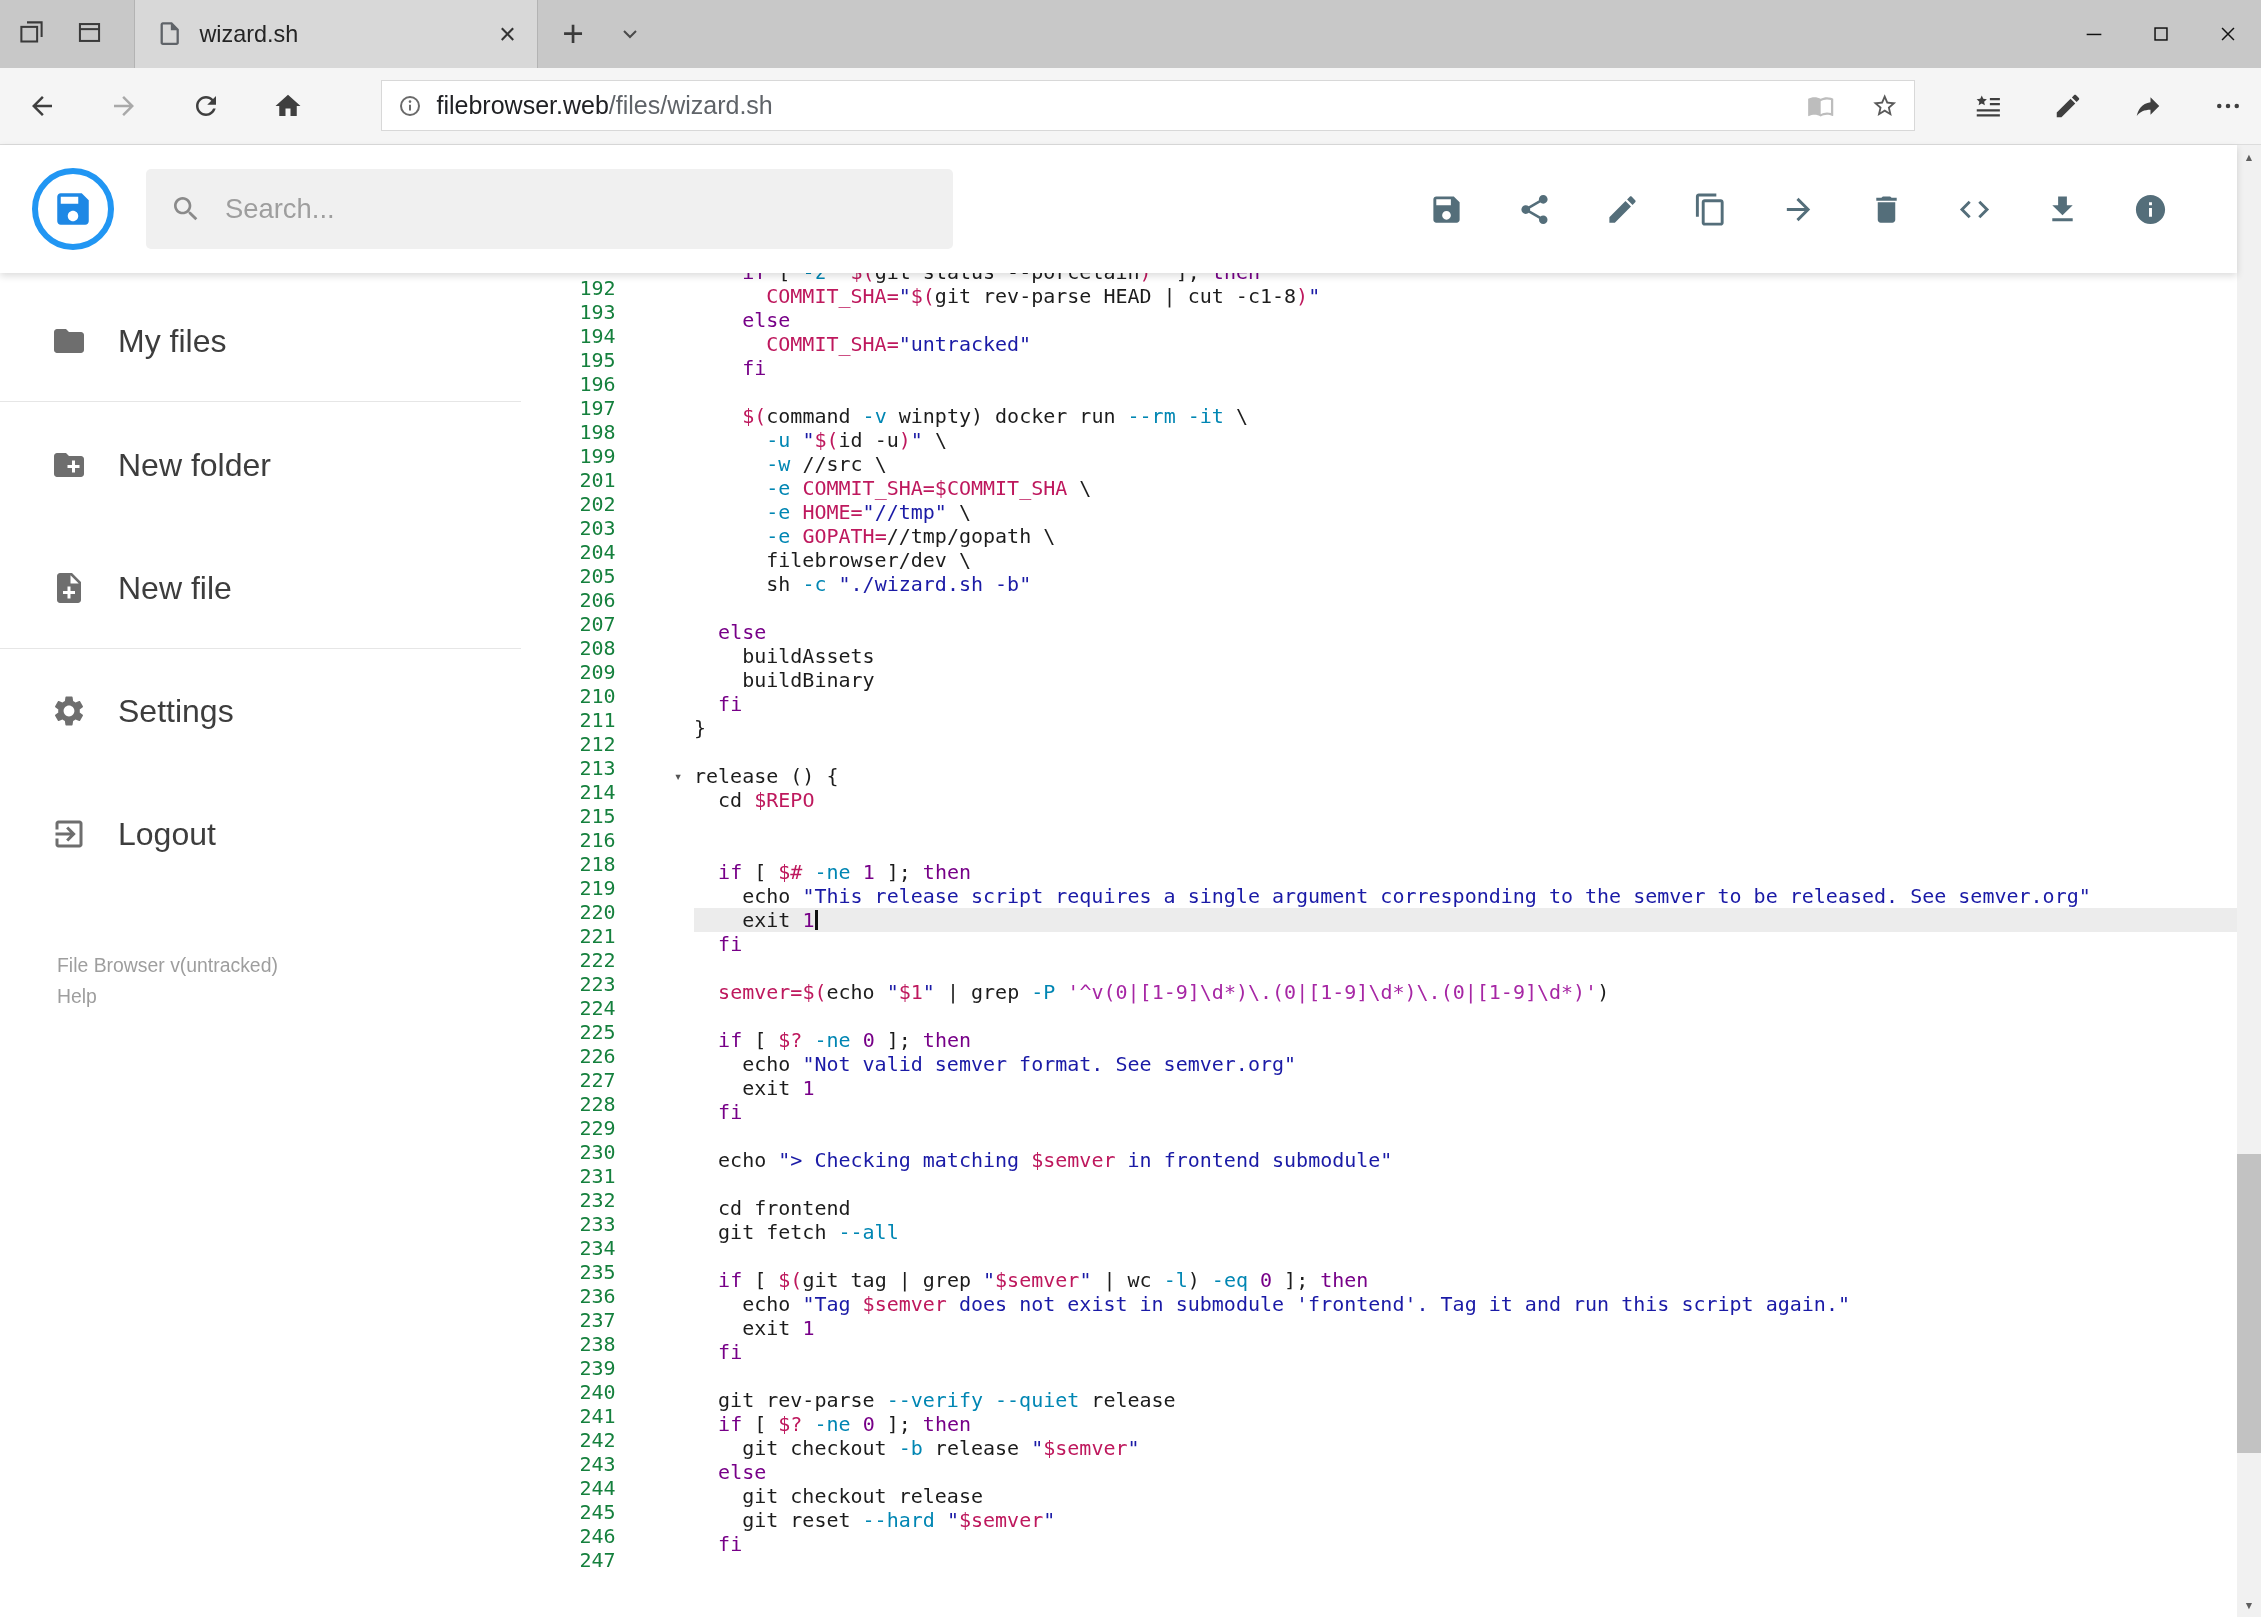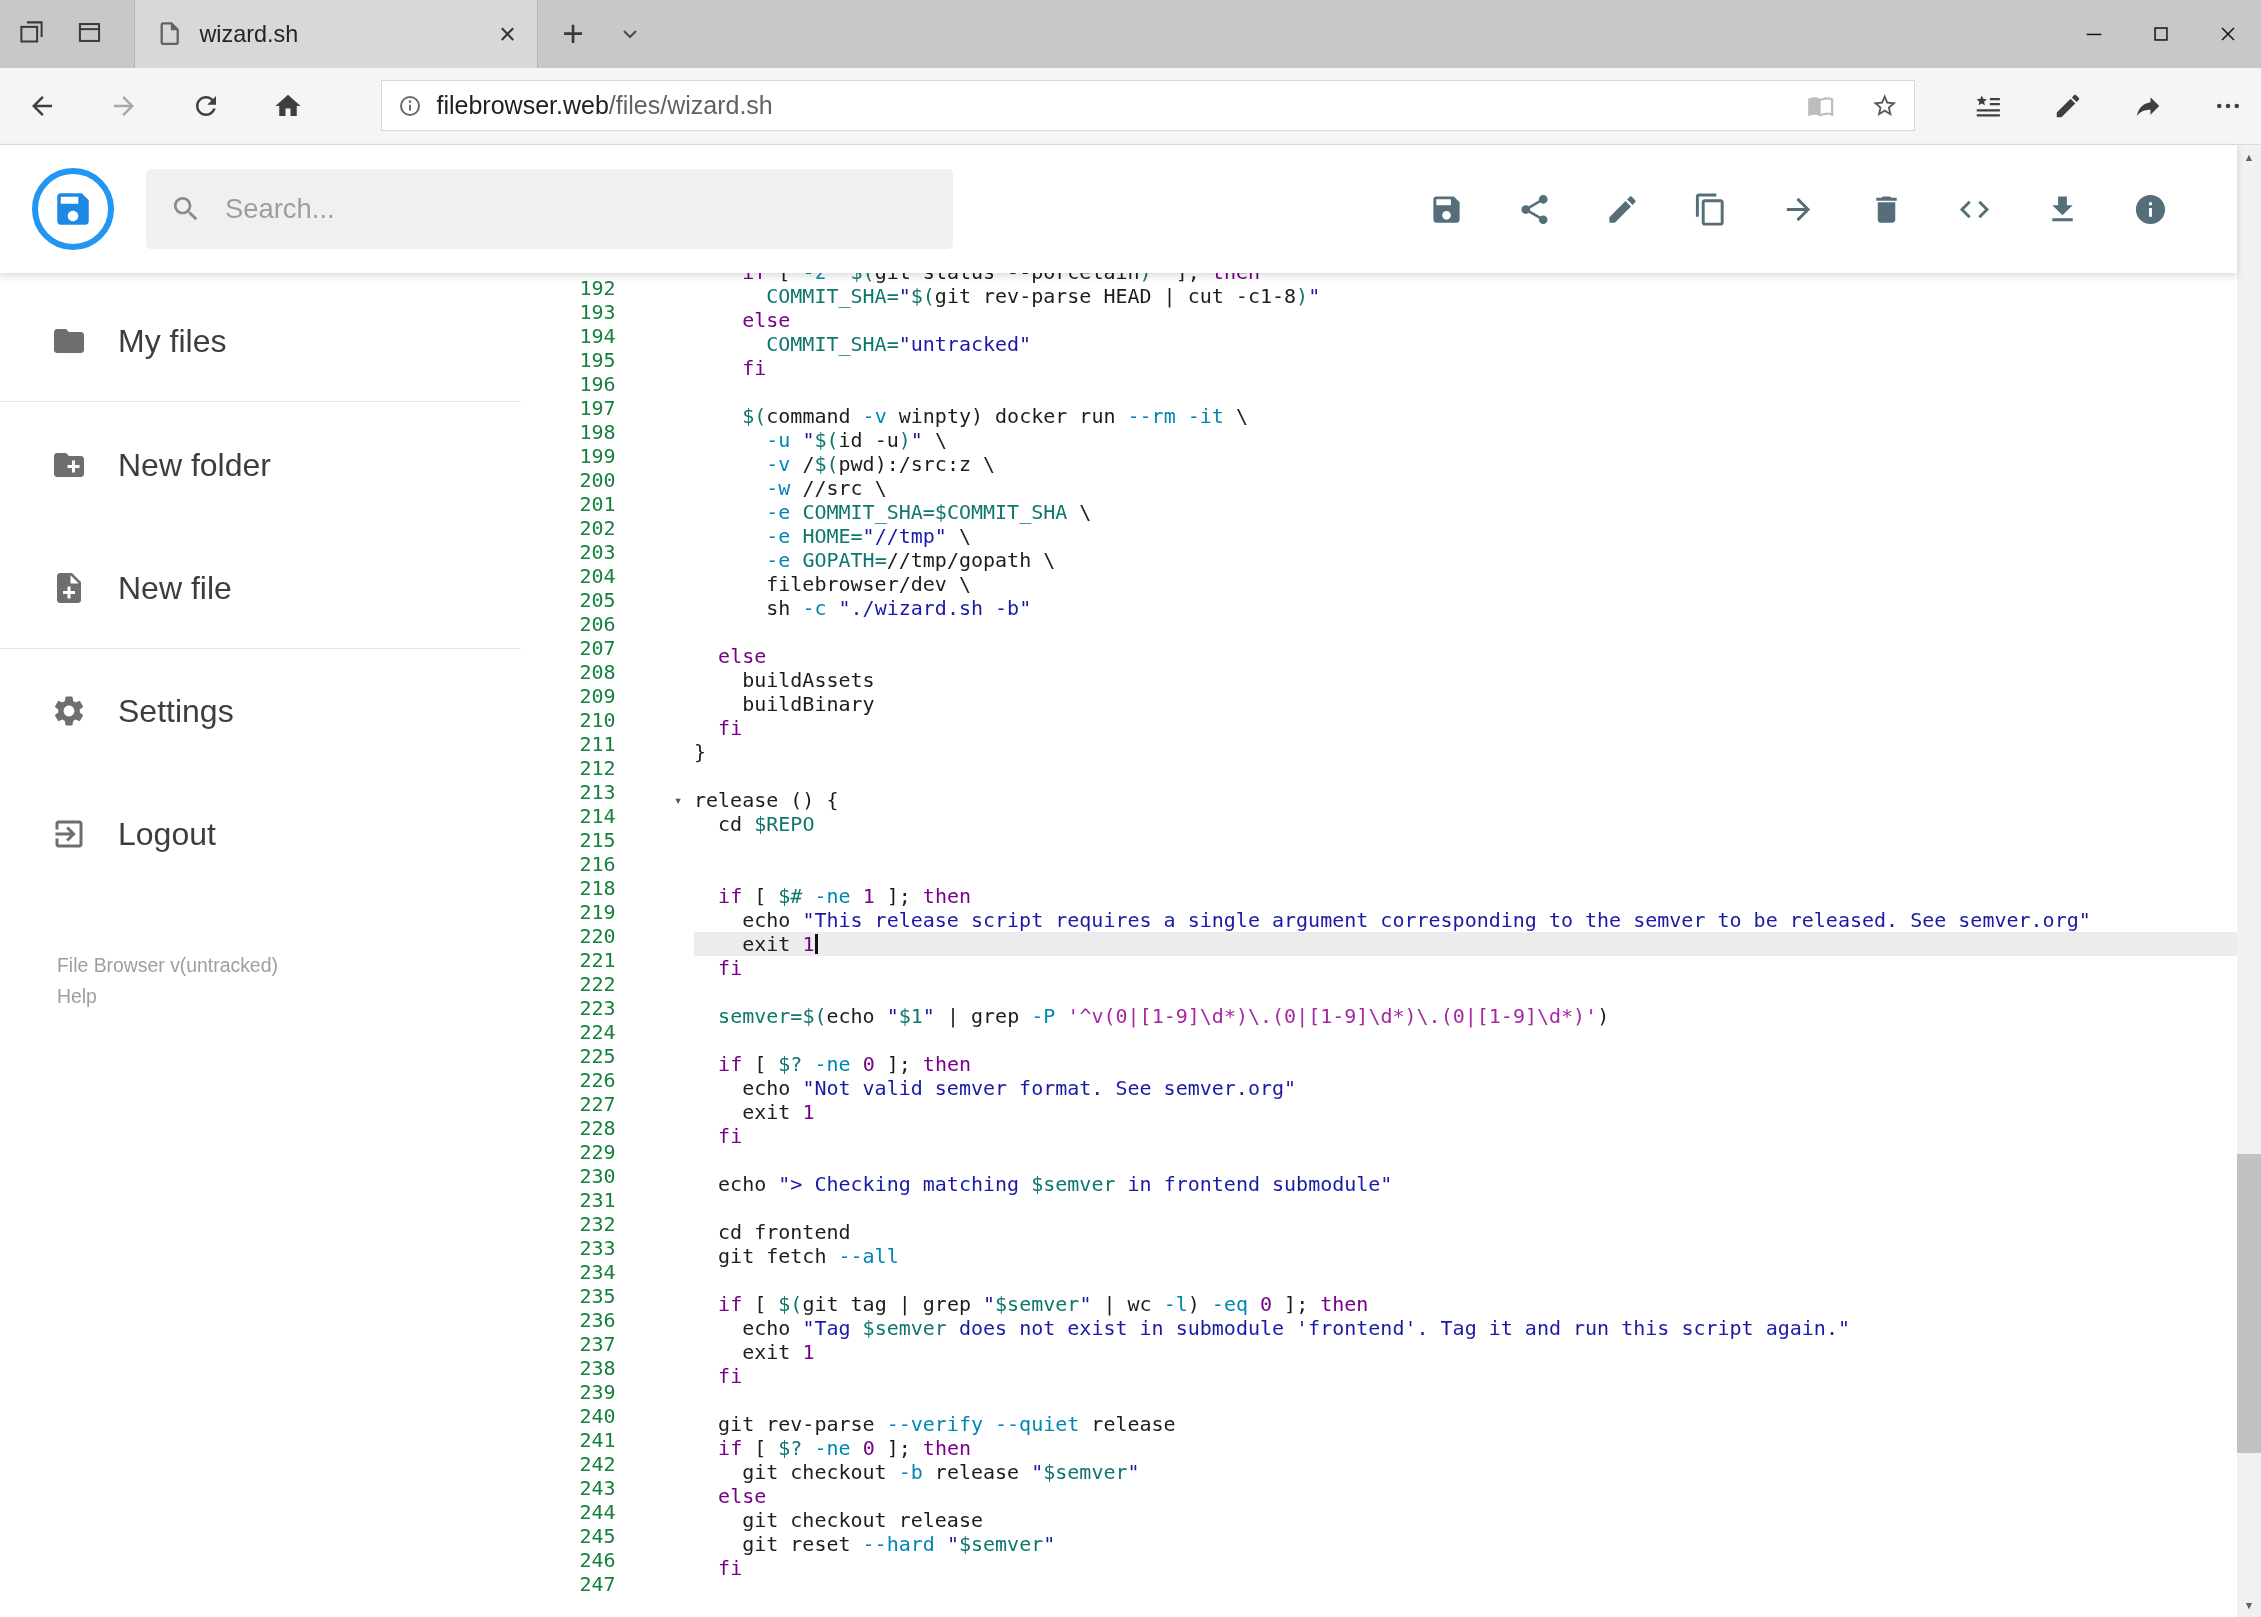--- a/index.html
+++ b/index.html
@@ -75,21 +75,21 @@
   
   #editor{position:absolute;left:533px;top:272px;right:24px;bottom:0;overflow:hidden;
           font-family:"DejaVu Sans Mono",monospace;font-size:20px;line-height:24px;}
   #code-lines{position:absolute;top:-12px;left:0;right:0;}
   .crow{display:flex;height:24px;}
   .ln{width:129px;flex:none;text-align:center;color:#15803d;margin-top:16px;}
   .fold{width:32px;flex:none;text-align:center;color:#555;font-size:13.7px;line-height:24px;}
   .ltext{flex:1;white-space:pre;color:#1c1c1c;}
   .crow.active .ltext{background:#ececec;}
   .tk-kw{color:#770088;}
-  .tk-var{color:#0f766e;}
+  .tk-var{color:#be185d;}
   .tk-flag{color:#0086b3;}
   .tk-str{color:#1a1aa6;}
   .tk-str2{color:#a626a4;}
   .tk-num{color:#770088;}
   .tk-plain{color:#1c1c1c;}
   .caret{display:inline-block;width:2.4px;height:20px;background:#111;vertical-align:-3.2px;margin-left:0.8px;}
 
   
   #scrollbar{position:absolute;top:145px;right:0;width:24px;bottom:0;background:#f1f1f1;}
   .sb-arrow{position:absolute;left:0;width:24px;height:24px;display:flex;align-items:center;justify-content:center;
@@ -382,25 +382,20 @@
           <span class="ln">198</span>
           <span class="fold"></span>
           <span class="ltext">    <span class="tk-var">$(</span>command <span class="tk-flag">-v</span> winpty) docker run <span class="tk-flag">--rm</span> <span class="tk-flag">-it</span> \</span>
         </div>
         <div class="crow">
           <span class="ln">199</span>
           <span class="fold"></span>
           <span class="ltext">      <span class="tk-flag">-u</span> <span class="tk-str">"<span class="tk-var">$(</span><span class="tk-plain">id -u</span><span class="tk-var">)</span>"</span> \</span>
         </div>
         <div class="crow">
-          <span class="ln">200</span>
-          <span class="fold"></span>
-          <span class="ltext">      <span class="tk-flag">-v</span> /<span class="tk-var">$(</span>pwd):/src:z \</span>
-        </div>
-        <div class="crow">
           <span class="ln">201</span>
           <span class="fold"></span>
           <span class="ltext">      <span class="tk-flag">-w</span> //src \</span>
         </div>
         <div class="crow">
           <span class="ln">202</span>
           <span class="fold"></span>
           <span class="ltext">      <span class="tk-flag">-e</span> <span class="tk-var">COMMIT_SHA=</span><span class="tk-var">$COMMIT_SHA</span> \</span>
         </div>
         <div class="crow">

